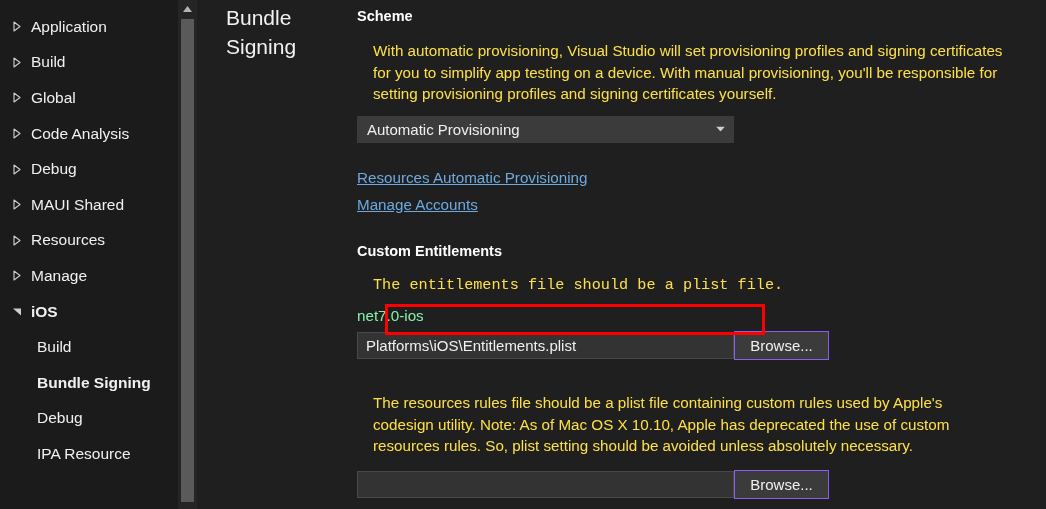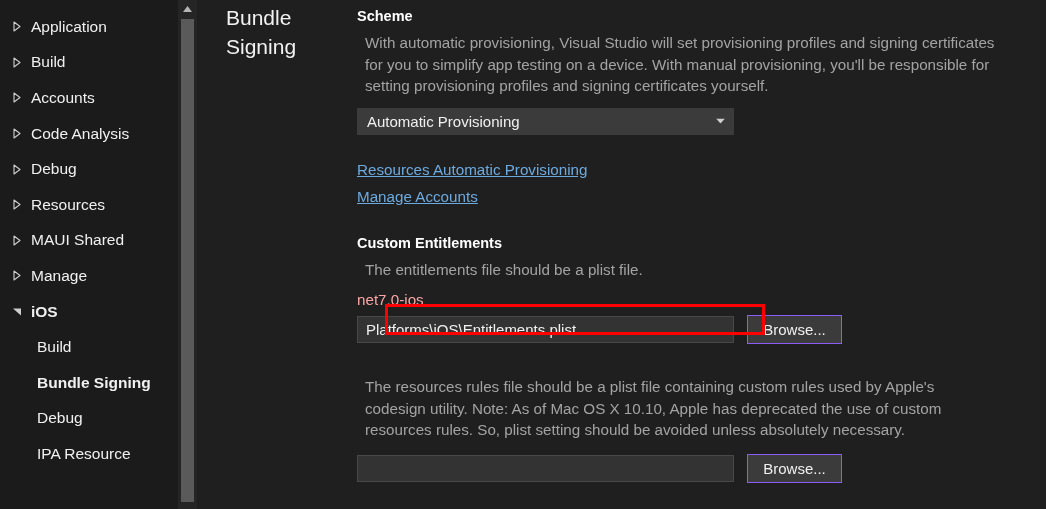--- a/index.html
+++ b/index.html
@@ -97,28 +97,28 @@
     padding-top: 8px;
     padding-right: 4px;
   }
   .section-head {
     color: #ffffff;
     font-size: 14.5px;
     font-weight: bold;
     margin: 0 0 6px 0;
   }
   .desc {
-    color: #a3a3a3;
+    color: #fde047;
     font-size: 15.2px;
     line-height: 21.5px;
-    margin: 8px;
+    margin: 16px;
     max-width: 632px;
   }
   .sub-label {
-    color: #fca5a5;
+    color: #86efac;
     font-size: 15.2px;
     margin: 0;
   }
 
   .dropdown {
     position: relative;
     width: 377px;
     height: 27px;
     background: #3b3b3b;
     border: 1px solid #3b3b3b;
@@ -141,21 +141,20 @@
     display: inline-block;
     color: #6daae0;
     font-size: 15.2px;
     text-decoration: underline;
     cursor: pointer;
   }
 
   .field-row {
     display: flex;
     align-items: center;
-    gap: 13px;
   }
   .textfield {
     width: 377px;
     height: 27px;
     background: #333333;
     border: 1px solid #484848;
     color: #f0f0f0;
     font-size: 15px;
     padding: 0 8px;
     display: flex;
@@ -206,21 +205,21 @@
             </svg>
           </span>
           <span class="label">Build</span>
         </div>
         <div class="tree-item">
           <span class="arrow">
             <svg width="8" height="11" viewBox="0 0 8 11">
               <polygon points="1,1 7,5.5 1,10" fill="none" stroke="#cfcfcf" stroke-width="1.1" stroke-linejoin="round"></polygon>
             </svg>
           </span>
-          <span class="label">Accounts</span>
+          <span class="label">Global</span>
         </div>
         <div class="tree-item">
           <span class="arrow">
             <svg width="8" height="11" viewBox="0 0 8 11">
               <polygon points="1,1 7,5.5 1,10" fill="none" stroke="#cfcfcf" stroke-width="1.1" stroke-linejoin="round"></polygon>
             </svg>
           </span>
           <span class="label">Code Analysis</span>
         </div>
         <div class="tree-item">
@@ -230,29 +229,29 @@
             </svg>
           </span>
           <span class="label">Debug</span>
         </div>
         <div class="tree-item">
           <span class="arrow">
             <svg width="8" height="11" viewBox="0 0 8 11">
               <polygon points="1,1 7,5.5 1,10" fill="none" stroke="#cfcfcf" stroke-width="1.1" stroke-linejoin="round"></polygon>
             </svg>
           </span>
+          <span class="label">MAUI Shared</span>
+        </div>
+        <div class="tree-item">
+          <span class="arrow">
+            <svg width="8" height="11" viewBox="0 0 8 11">
+              <polygon points="1,1 7,5.5 1,10" fill="none" stroke="#cfcfcf" stroke-width="1.1" stroke-linejoin="round"></polygon>
+            </svg>
+          </span>
           <span class="label">Resources</span>
-        </div>
-        <div class="tree-item">
-          <span class="arrow">
-            <svg width="8" height="11" viewBox="0 0 8 11">
-              <polygon points="1,1 7,5.5 1,10" fill="none" stroke="#cfcfcf" stroke-width="1.1" stroke-linejoin="round"></polygon>
-            </svg>
-          </span>
-          <span class="label">MAUI Shared</span>
         </div>
         <div class="tree-item">
           <span class="arrow">
             <svg width="8" height="11" viewBox="0 0 8 11">
               <polygon points="1,1 7,5.5 1,10" fill="none" stroke="#cfcfcf" stroke-width="1.1" stroke-linejoin="round"></polygon>
             </svg>
           </span>
           <span class="label">Manage</span>
         </div>
         <div class="tree-item bold">
@@ -308,21 +307,21 @@
       </div>
 
       <div style="height:26px;"></div>
       <a class="link">Resources Automatic Provisioning</a>
       <div style="height:9px;"></div>
       <a class="link">Manage Accounts</a>
     </div>
 
     <div style="margin-top:29px;">
       <div class="section-head">Custom Entitlements</div>
-      <p class="desc" style="margin-bottom:11px;">The entitlements file should be a plist file.</p>
+      <p class="desc" style="margin-bottom:11px;font-family:Liberation Mono, monospace;">The entitlements file should be a plist file.</p>
       <p class="sub-label" style="margin-bottom:7px;">net7.0-ios</p>
 
       <div class="field-row">
         <div class="textfield">Platforms\iOS\Entitlements.plist</div>
         <div class="btn">Browse...</div>
       </div>
     </div>
 
     <div style="margin-top:32px;">
       <p class="desc" style="margin-bottom:13px;">The resources rules file should be a plist file containing custom rules used by Apple's codesign utility. Note: As of Mac OS X 10.10, Apple has deprecated the use of custom resources rules. So, plist setting should be avoided unless absolutely necessary.</p>

